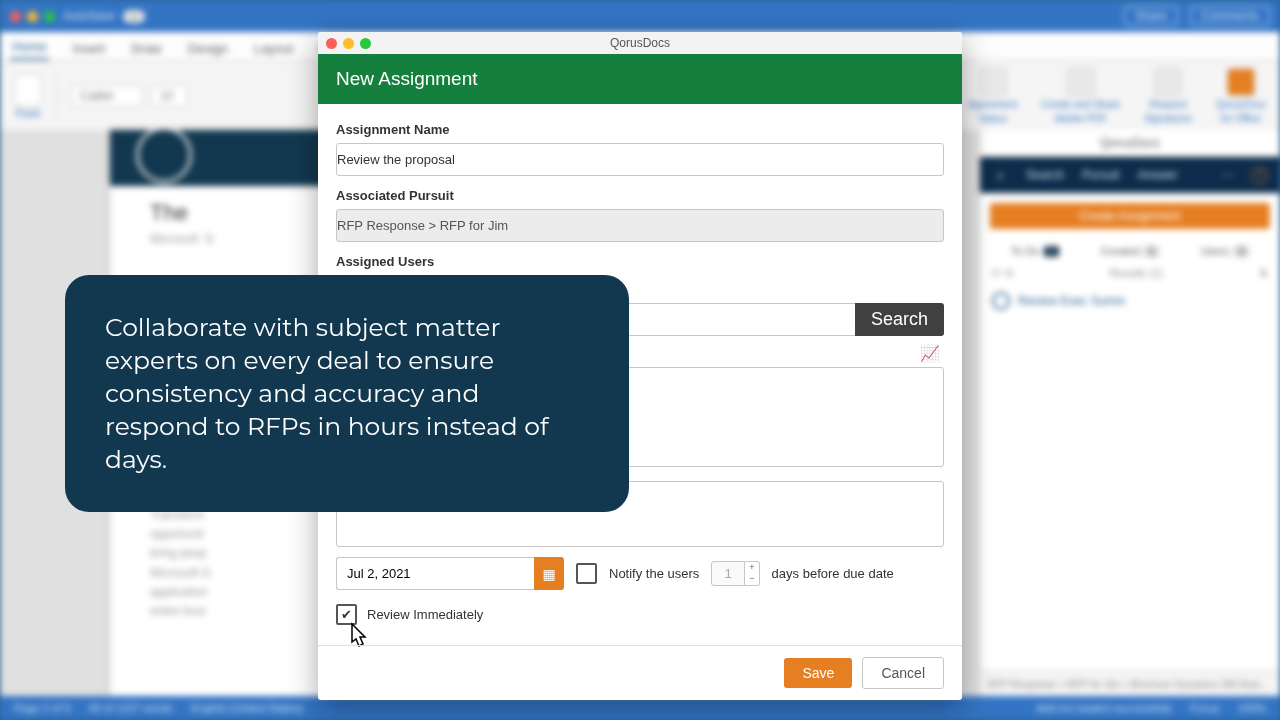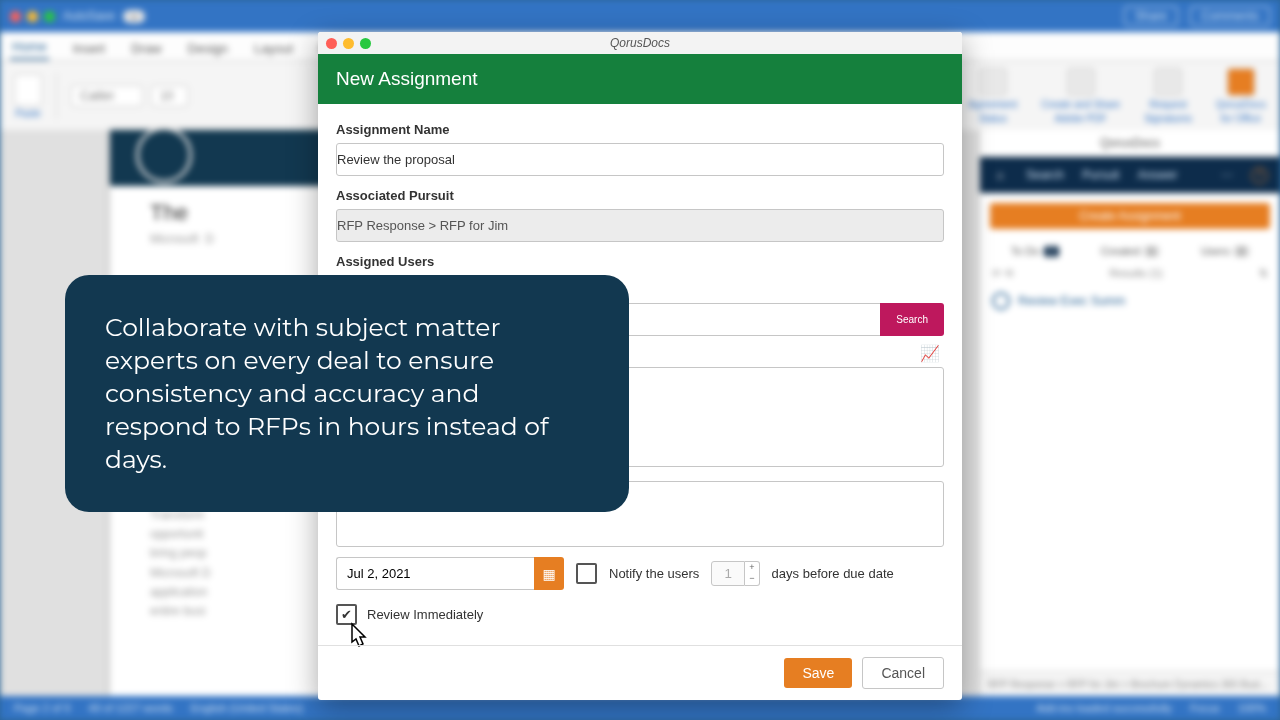--- a/index.html
+++ b/index.html
@@ -30,32 +30,32 @@
   .qorus-tabs span{display:flex;align-items:center;gap:4px;}
   .badge{background:#0d2c4b;color:#fff;border-radius:3px;padding:0 5px;font-size:10px;}
   .badge.grey{background:#d0d0d0;color:#666;}
   .qorus-results{padding:4px 12px;display:flex;justify-content:space-between;color:#888;font-size:11px;}
   .qorus-item{padding:8px 12px;display:flex;align-items:center;gap:8px;color:#2a6496;font-size:12px;}
   .clock-ico{width:14px;height:14px;border:2px solid #2a6496;border-radius:50%;position:relative;}
   .qorus-footer{position:absolute;bottom:0;left:0;right:0;height:24px;background:#f5f5f5;border-top:1px solid #d0d0d0;font-size:10px;color:#888;display:flex;align-items:center;padding:0 8px;}
   
   .modal{position:absolute;left:318px;top:32px;width:644px;height:668px;background:#fff;box-shadow:0 8px 30px rgba(0,0,0,.35);border-radius:3px;overflow:hidden;font-size:13px;color:#333;}
   .modal-titlebar{height:22px;background:#f3f3f3;display:flex;align-items:center;padding:0 8px;gap:6px;position:relative;}
-  .modal-titlebar .title{position:absolute;left:0;right:0;text-align:center;font-size:12px;color:#555;font-style:italic;}
+  .modal-titlebar .title{position:absolute;left:0;right:0;text-align:center;font-size:12px;color:#555;}
   .modal-header{background:#15803d;color:#fff;padding:14px 18px;font-size:19px;}
   .modal-body{padding:6px 18px 0 18px;}
   .field-label{font-weight:600;font-size:13px;margin:12px 0 6px 0;}
   .text-input{width:100%;box-sizing:border-box;border:1px solid #c6c6c6;border-radius:3px;padding:8px 0;font-size:13px;color:#333;}
   .text-input.readonly{background:#ececec;color:#555;}
   .chips{display:flex;gap:6px;margin:6px 0;}
   .chip{border:1px solid #c6c6c6;border-radius:3px;padding:3px 6px;font-size:12px;display:flex;align-items:center;gap:6px;color:#555;}
   .chip .x{color:#888;font-weight:bold;cursor:pointer;}
   .search-row{display:flex;margin-top:6px;}
   .search-row input{flex:1;border:1px solid #c6c6c6;border-right:none;border-radius:3px 0 0 3px;padding:8px 10px;}
-  .search-row button{background:#be185d;color:#fff;border:none;padding:0 16px;font-size:10px;border-radius:0 3px 3px 0;cursor:pointer;}
+  .search-row button{background:#404040;color:#fff;border:none;padding:0 16px;font-size:18px;border-radius:0 3px 3px 0;cursor:pointer;}
   .chart-ico{color:#e67e22;text-align:right;padding:8px 4px 0 0;font-size:16px;}
   .bigbox{height:98px;border:1px solid #c6c6c6;border-radius:3px;margin-top:4px;}
   .bigbox.small{height:64px;}
   .date-row{display:flex;align-items:center;gap:12px;margin-top:10px;flex-wrap:wrap;}
   .date-input{position:relative;width:228px;display:flex;}
   .date-input input{flex:1;border:1px solid #c6c6c6;border-right:none;border-radius:3px 0 0 3px;padding:8px 10px;font-size:13px;}
   .date-input .cal{width:30px;background:#e67e22;color:#fff;display:flex;align-items:center;justify-content:center;border-radius:0 3px 3px 0;font-size:14px;}
   .check{width:17px;height:17px;border:2px solid #555;border-radius:2px;display:inline-flex;align-items:center;justify-content:center;font-size:13px;}
   .stepper{display:flex;align-items:stretch;}
   .stepper input{width:28px;text-align:center;border:1px solid #c6c6c6;border-radius:3px 0 0 3px;padding:4px 2px;color:#aaa;}

